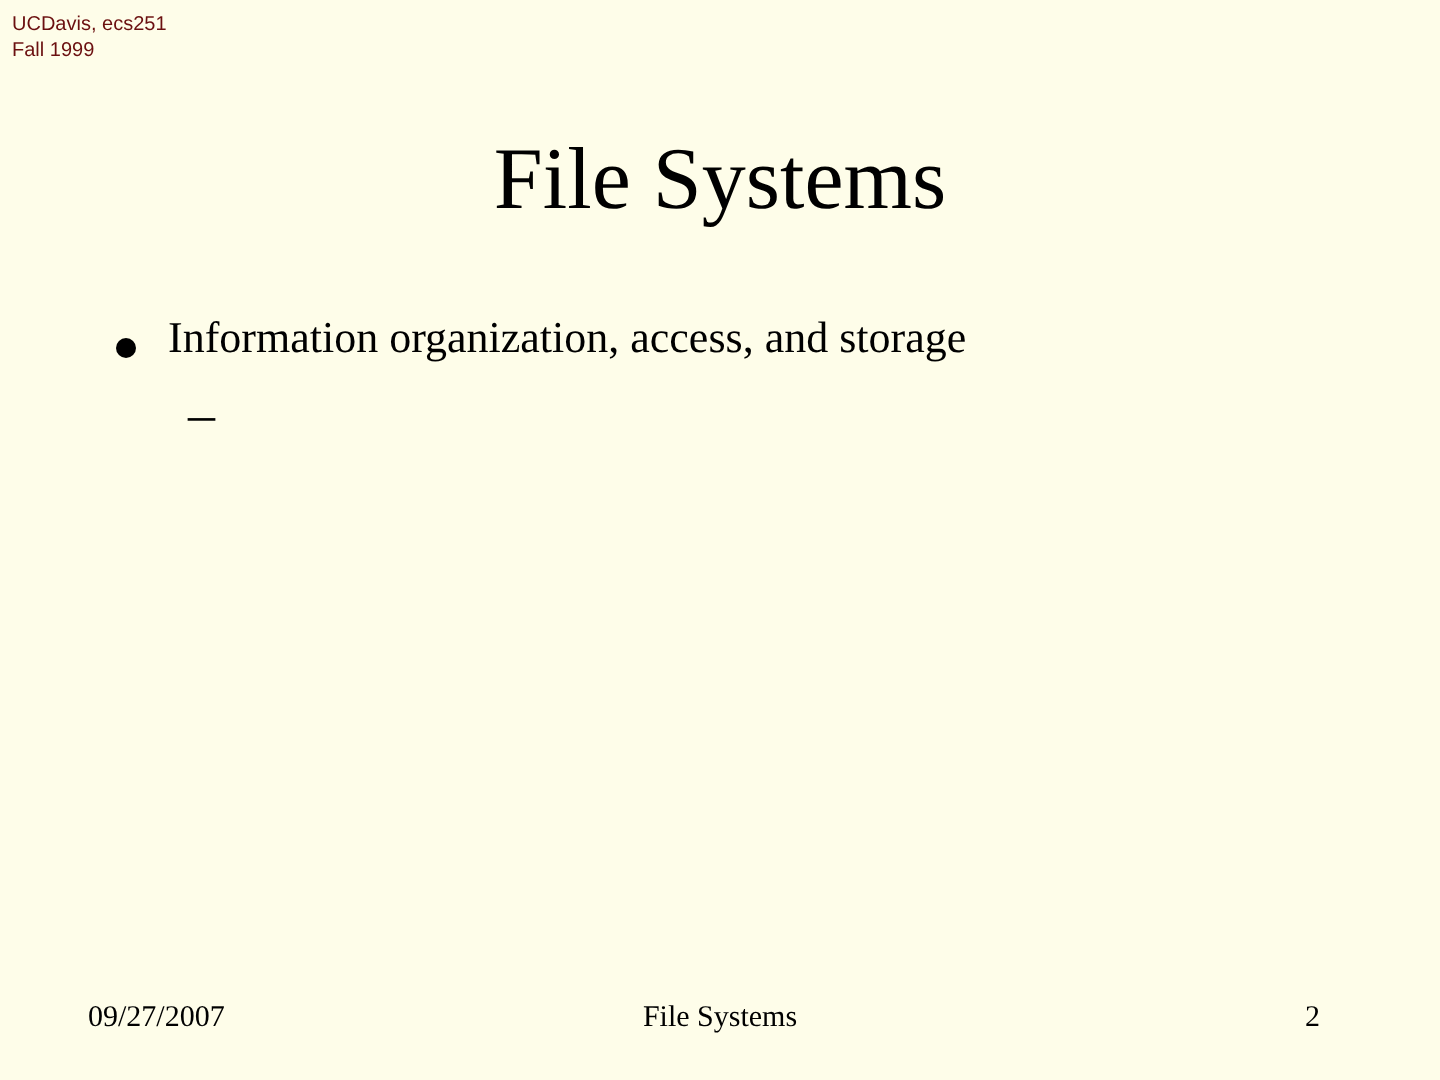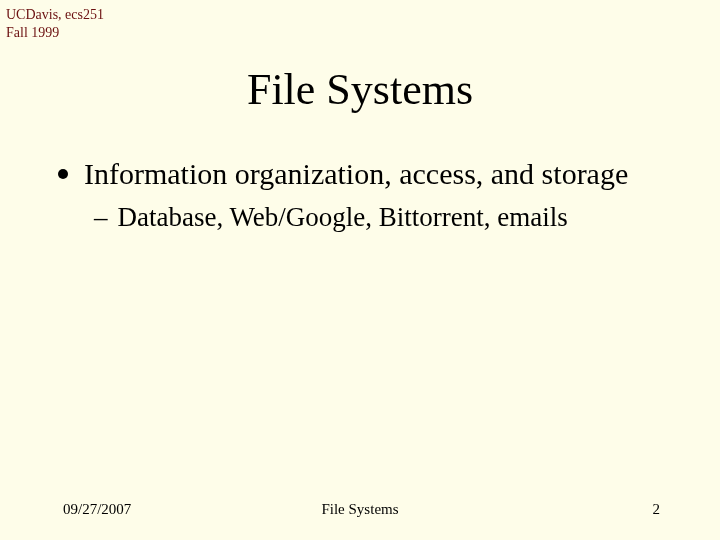--- a/index.html
+++ b/index.html
@@ -13,22 +13,22 @@
       background-color: #fefde9;
       font-family: "Times New Roman", Times, serif;
       color: #000;
       position: relative;
       overflow: hidden;
     }
     .header-label {
       position: absolute;
       top: 6px;
       left: 6px;
-      font-family: Liberation Serif, serif;
-      font-size: 14px;
+      font-family: Liberation Sans, sans-serif;
+      font-size: 10px;
       color: #6b1010;
       line-height: 1.3;
     }
     .title {
       position: absolute;
       top: 64px;
       left: 0;
       width: 100%;
       text-align: center;
       font-size: 44px;
@@ -36,21 +36,21 @@
     }
     .content {
       position: absolute;
       top: 155px;
       left: 58px;
       right: 40px;
     }
     .bullet-item {
       display: flex;
       align-items: flex-start;
-      font-size: 30px;
+      font-size: 22px;
       line-height: 1.25;
       margin-bottom: 4px;
     }
     .bullet-dot {
       flex: 0 0 auto;
       width: 10px;
       height: 10px;
       background: #000;
       border-radius: 50%;
       margin-top: 14px;
@@ -70,21 +70,21 @@
     .dash {
       flex: 0 0 auto;
       margin-right: 10px;
     }
     .footer {
       position: absolute;
       bottom: 22px;
       left: 0;
       width: 100%;
       display: flex;
-      padding: 0 60px 0 63px;
+      padding: 0 60px 0 44px;
       font-size: 15px;
     }
     .footer-center {
       position: absolute;
       left: 50%;
       transform: translateX(-50%);
     }
     .footer-right {
       margin-left: auto;
     }
@@ -99,21 +99,20 @@
 
 <div class="title">File Systems</div>
 
 <div class="content">
   <div class="bullet-item">
     <span class="bullet-dot"></span>
     <span class="bullet-text">Information organization, access, and storage</span>
   </div>
   <div class="sub-item">
     <span class="dash">–</span>
-    <span>Database, Web/Google, Bittorrent, emails</span>
   </div>
 </div>
 
 <div class="footer">
   <span>09/27/2007</span>
   <span class="footer-center">File Systems</span>
   <span class="footer-right">2</span>
 </div>
 
 </body></html>

